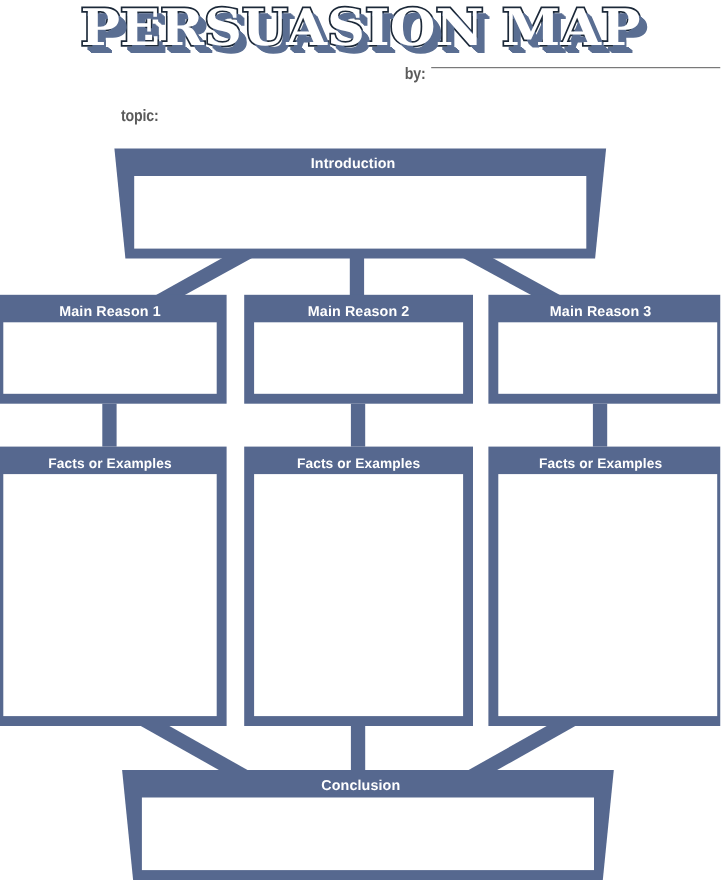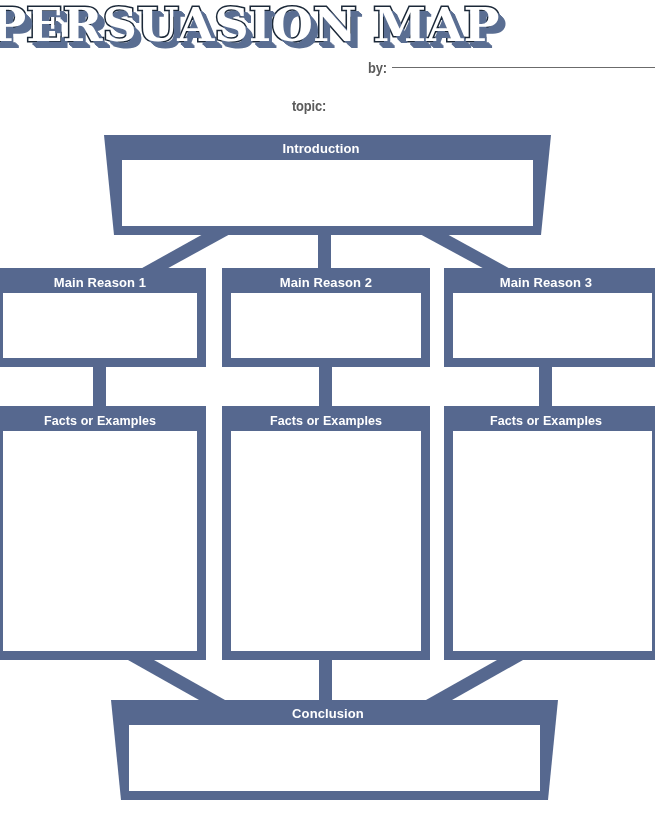--- a/index.html
+++ b/index.html
@@ -22,21 +22,21 @@
     background: #ffffff;
   }
 
   
   .title-wrap {
     position: absolute;
     left: 0;
     top: 0;
     width: 655px;
     height: 52px;
-    text-align: left;
+    text-align: center;
     pointer-events: none;
     text-decoration: underline;
   }
   .title {
     display: inline-block;
     font-family: "DejaVu Serif", serif;
     font-weight: bold;
     font-size: 46px;
     line-height: 50px;
     letter-spacing: 0px;
@@ -49,21 +49,21 @@
        7px 7px 0 #5a6e92,
        6px 6px 0 #5a6e92,
        5px 5px 0 #5a6e92,
        4px 4px 0 #5a6e92;
   }
 
   
   .field {
     position: absolute;
     display: flex;
-    align-items: center;
+    align-items: flex-start;
     font-weight: bold;
     color: #5b5b5b;
     font-family: "Liberation Sans", sans-serif;
   }
   .field .lbl {
     font-size: 15px;
     line-height: 15px;
     transform: scaleX(0.86);
     transform-origin: left bottom;
     white-space: nowrap;

